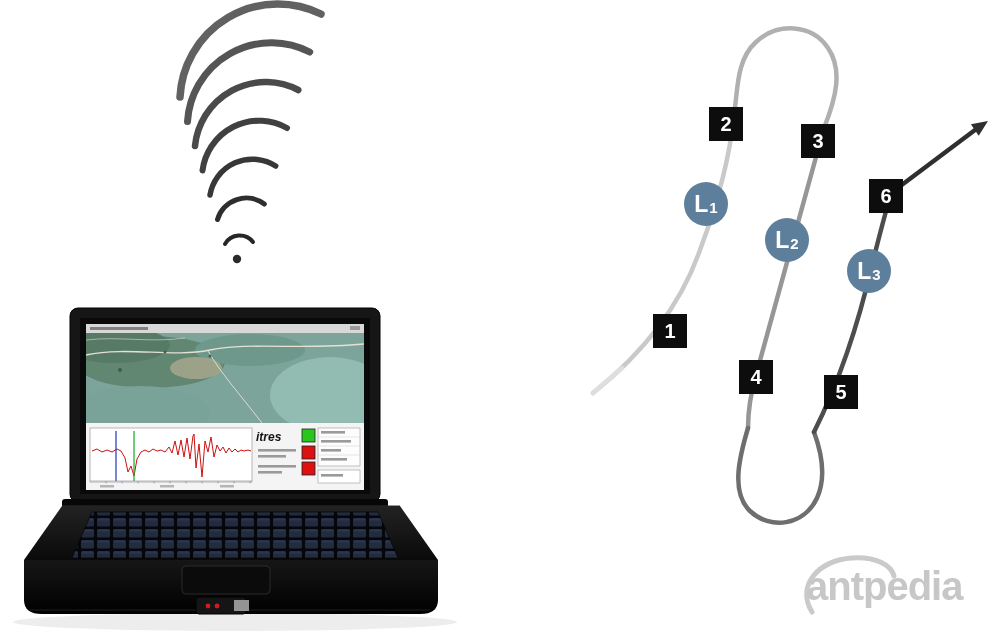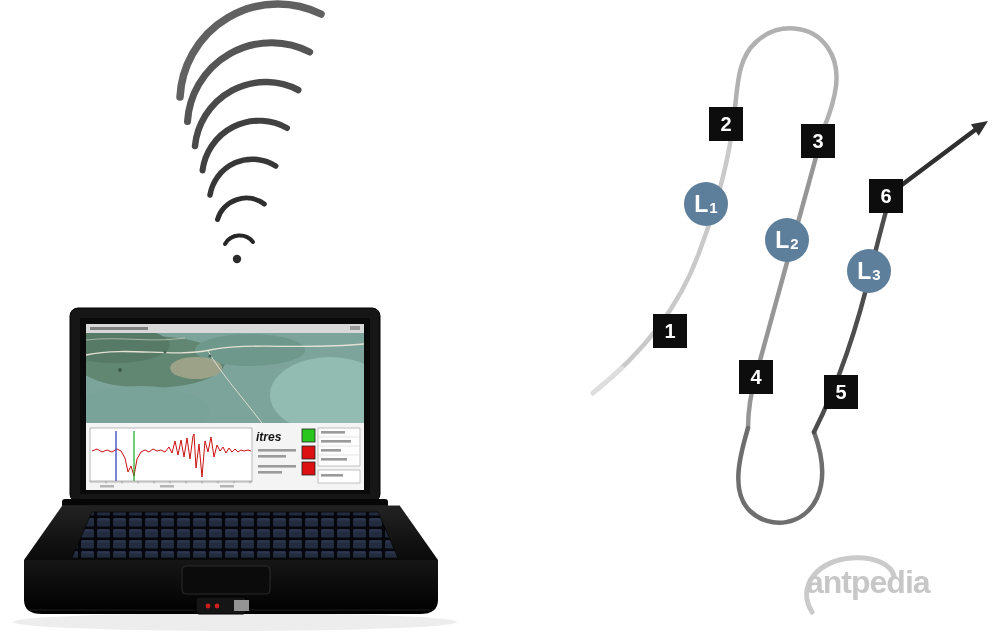--- a/index.html
+++ b/index.html
@@ -21,21 +21,21 @@
     position:absolute;width:44px;height:44px;border-radius:50%;background:#5e7f9b;color:#fff;
     display:flex;align-items:center;justify-content:center;
     font-weight:bold;font-size:23px;line-height:1;
   }
   .ll .sub{font-size:15px;margin-top:7px;margin-left:1px;}
 
   
   .watermark{position:absolute;left:796px;top:546px;width:210px;height:76px;}
   .watermark svg{position:absolute;left:0;top:0;}
   .wm-text{
-    position:absolute;left:10px;top:18px;font-size:32px;font-weight:bold;
+    position:absolute;left:10px;top:18px;font-size:40px;font-weight:bold;
     color:#c7c7c7;letter-spacing:-1px;white-space:nowrap;
   }
 </style>
 </head>
 <body>
 
 <div class="stage">
 
   <svg class="scene" width="1000" height="642" viewBox="0 0 1000 642">
     <defs>

